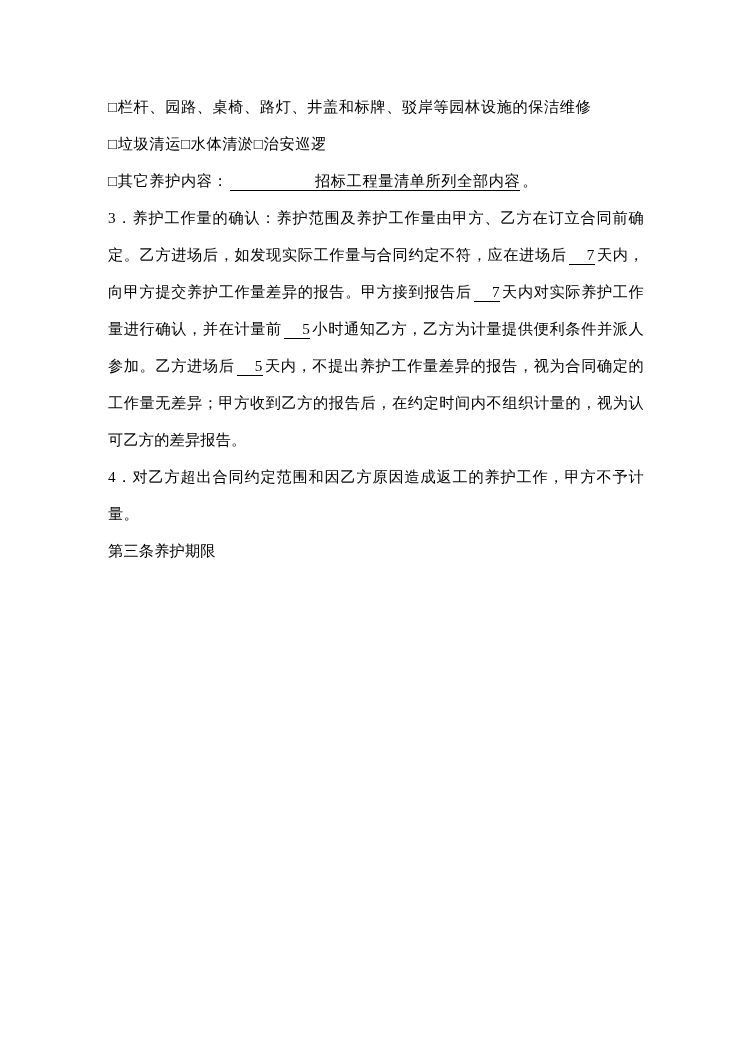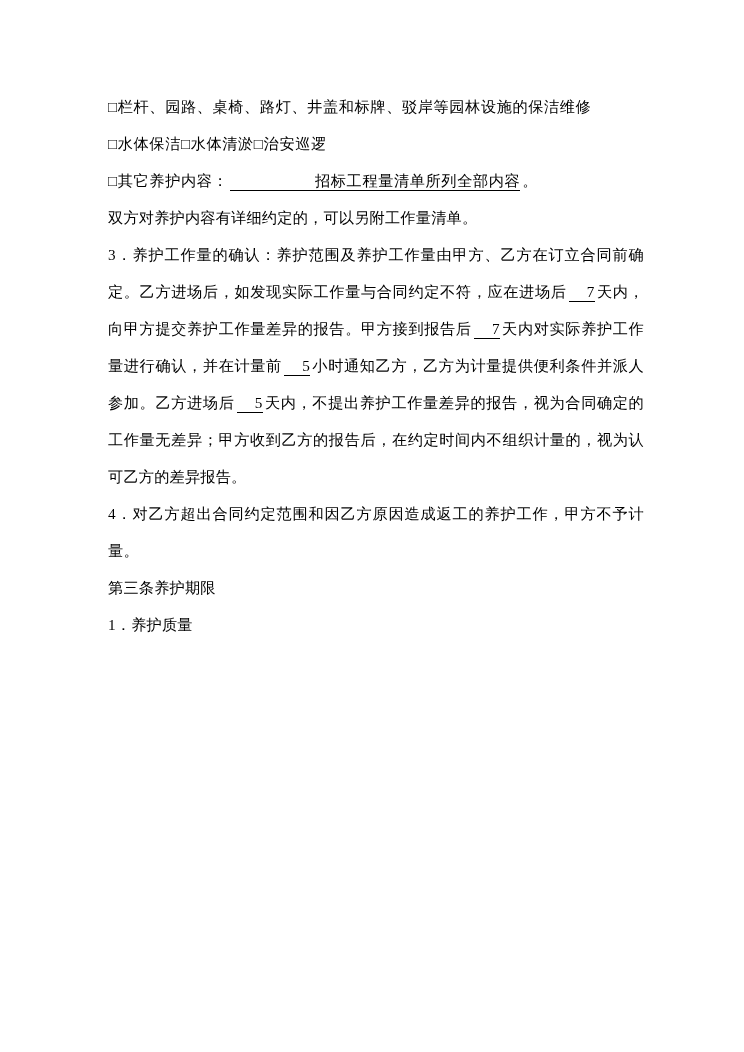--- a/index.html
+++ b/index.html
@@ -66,31 +66,29 @@
 </style>
 </head>
 <body>
 
 <div class="page">
   <div class="doc-body">
 
     <p class="para checkbox-line">□栏杆、园路、桌椅、路灯、井盖和标牌、驳岸等园林设施的保洁维修</p>
 
 
-    <p class="para checkbox-line">□水体保洁□水体清淤□治安巡逻</p>
+    <p class="para checkbox-line">□垃圾清运□水体清淤□治安巡逻</p>
 
     <p class="para checkbox-line"><span>□其它养护内容：</span><span class="blank b-fill">招标工程量清单所列全部内容</span><span>。</span></p>
 
-    <p class="para">双方对养护内容有详细约定的，可以另附工作量清单。</p>
 
     <p class="para"><span>3．养护工作量的确认：养护范围及养护工作量由甲方、乙方在订立合同前确定。乙方进场后，如发现实际工作量与合同约定不符，应在进场后</span><span class="blank b-num">7</span><span>天内，向甲方提交养护工作量差异的报告。甲方接到报告后</span><span class="blank b-num">7</span><span>天内对实际养护工作量进行确认，并在计量前</span><span class="blank b-num">5</span><span>小时通知乙方，乙方为计量提供便利条件并派人参加。乙方进场后</span><span class="blank b-num">5</span><span>天内，不提出养护工作量差异的报告，视为合同确定的工作量无差异；甲方收到乙方的报告后，在约定时间内不组织计量的，视为认可乙方的差异报告。</span></p>
 
     <p class="para">4．对乙方超出合同约定范围和因乙方原因造成返工的养护工作，甲方不予计量。</p>
 
     <p class="para">第三条养护期限</p>
 
 
 
-    <p class="para">1．养护质量</p>
 
 
   </div>
 </div>
 
 </body></html>

